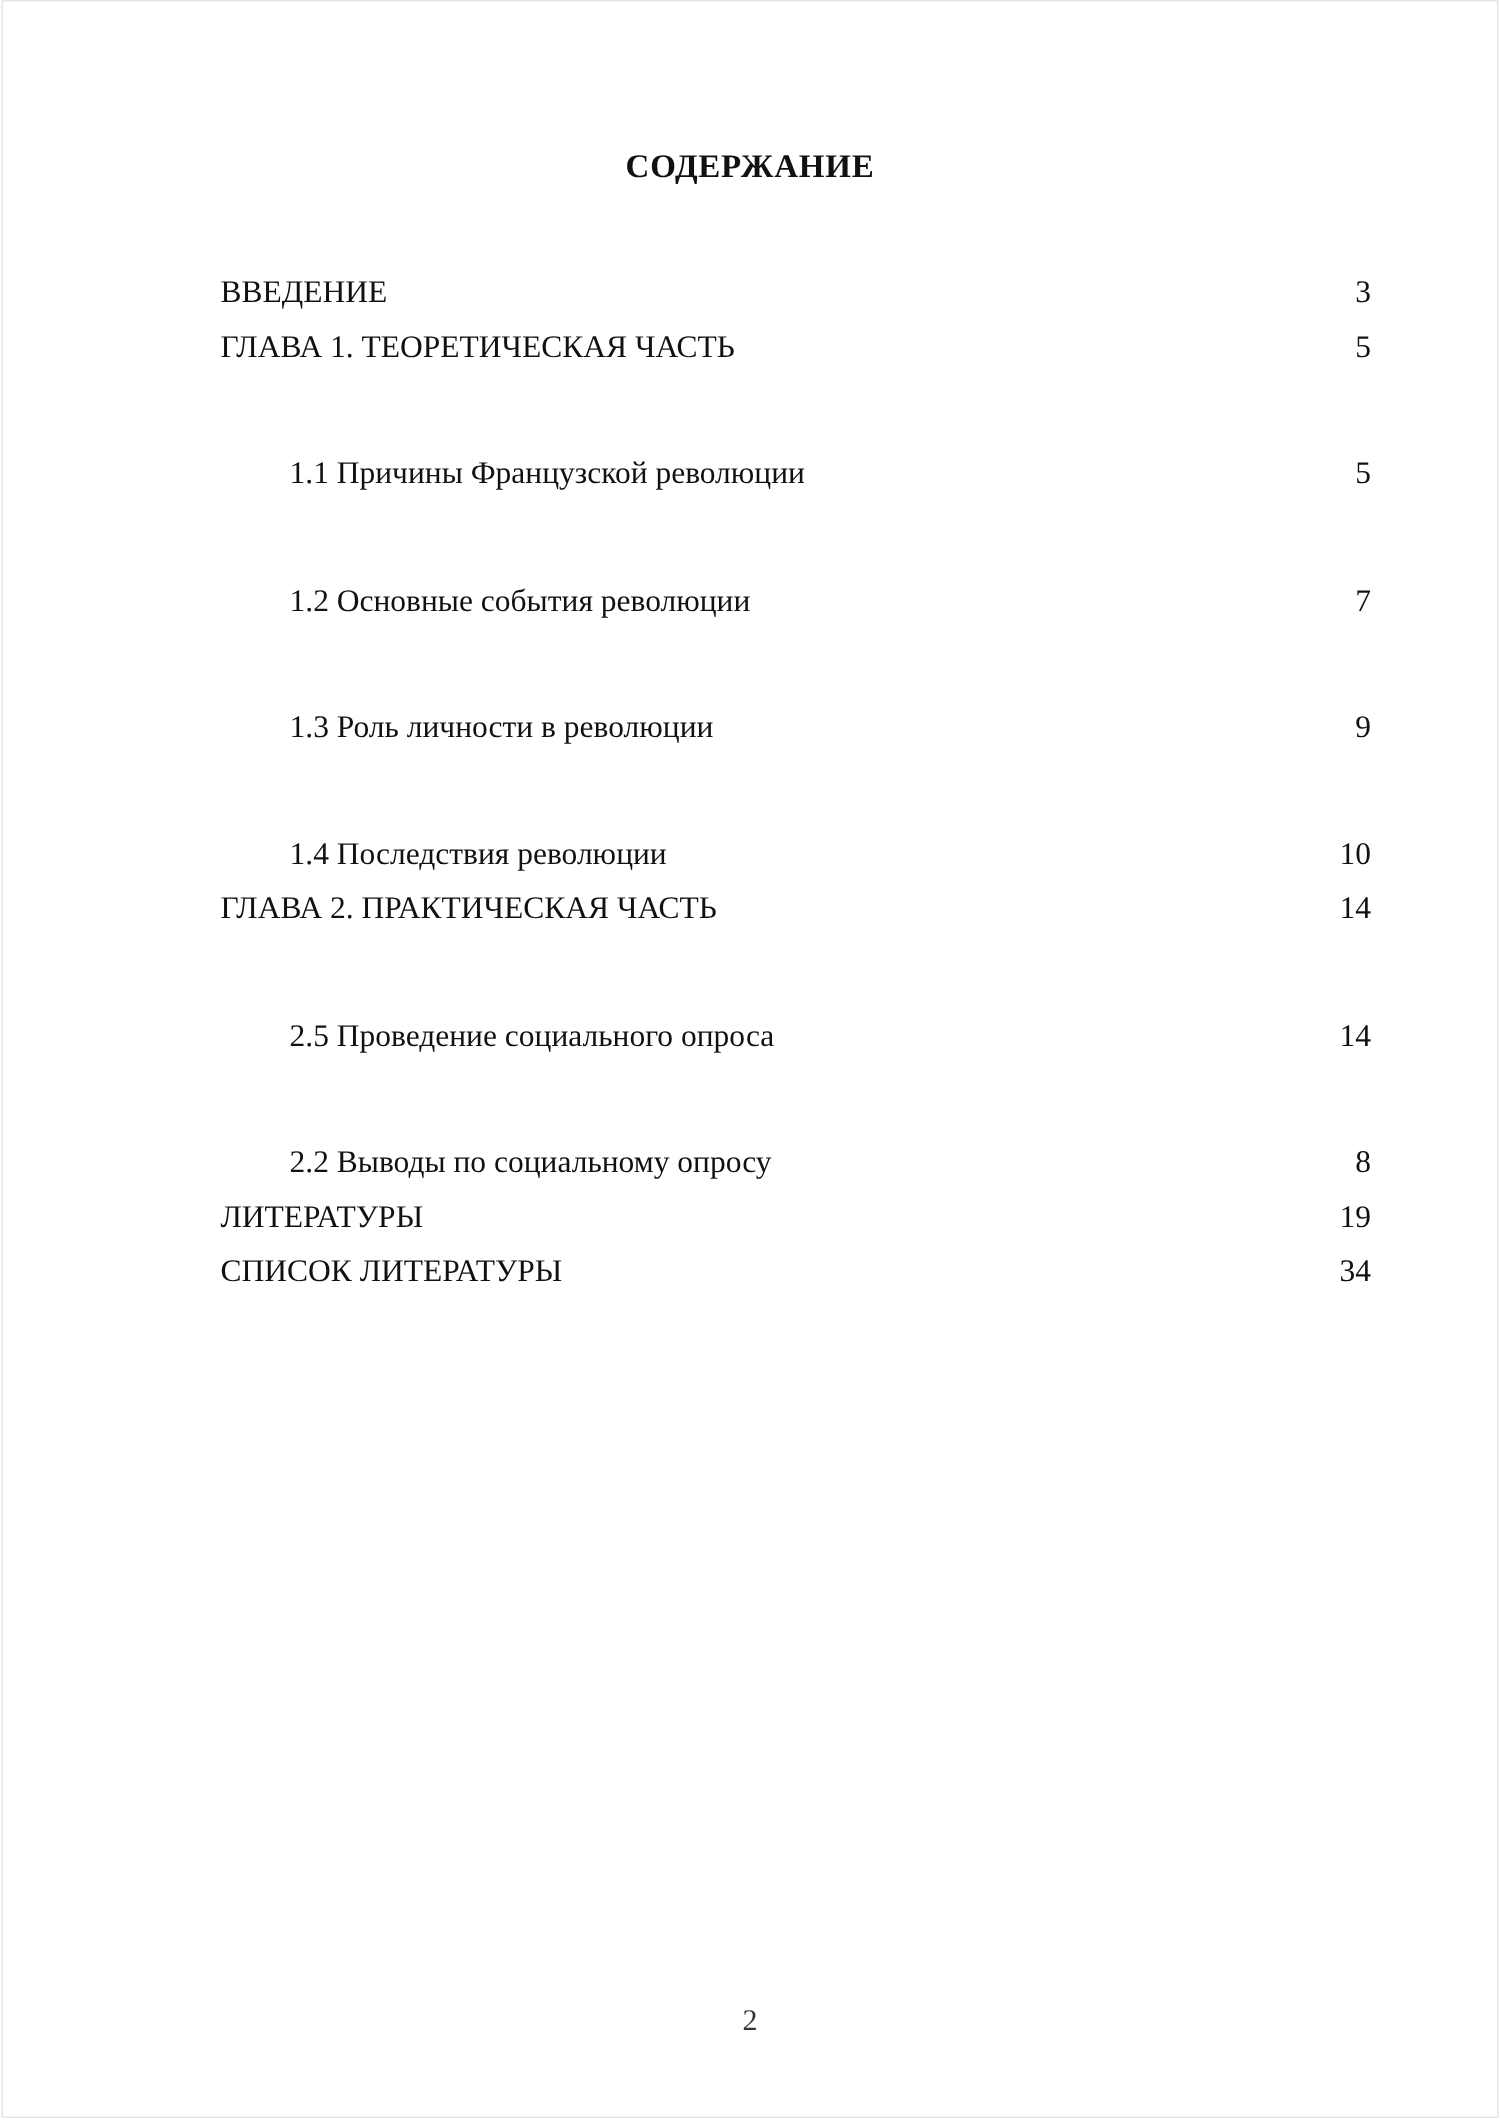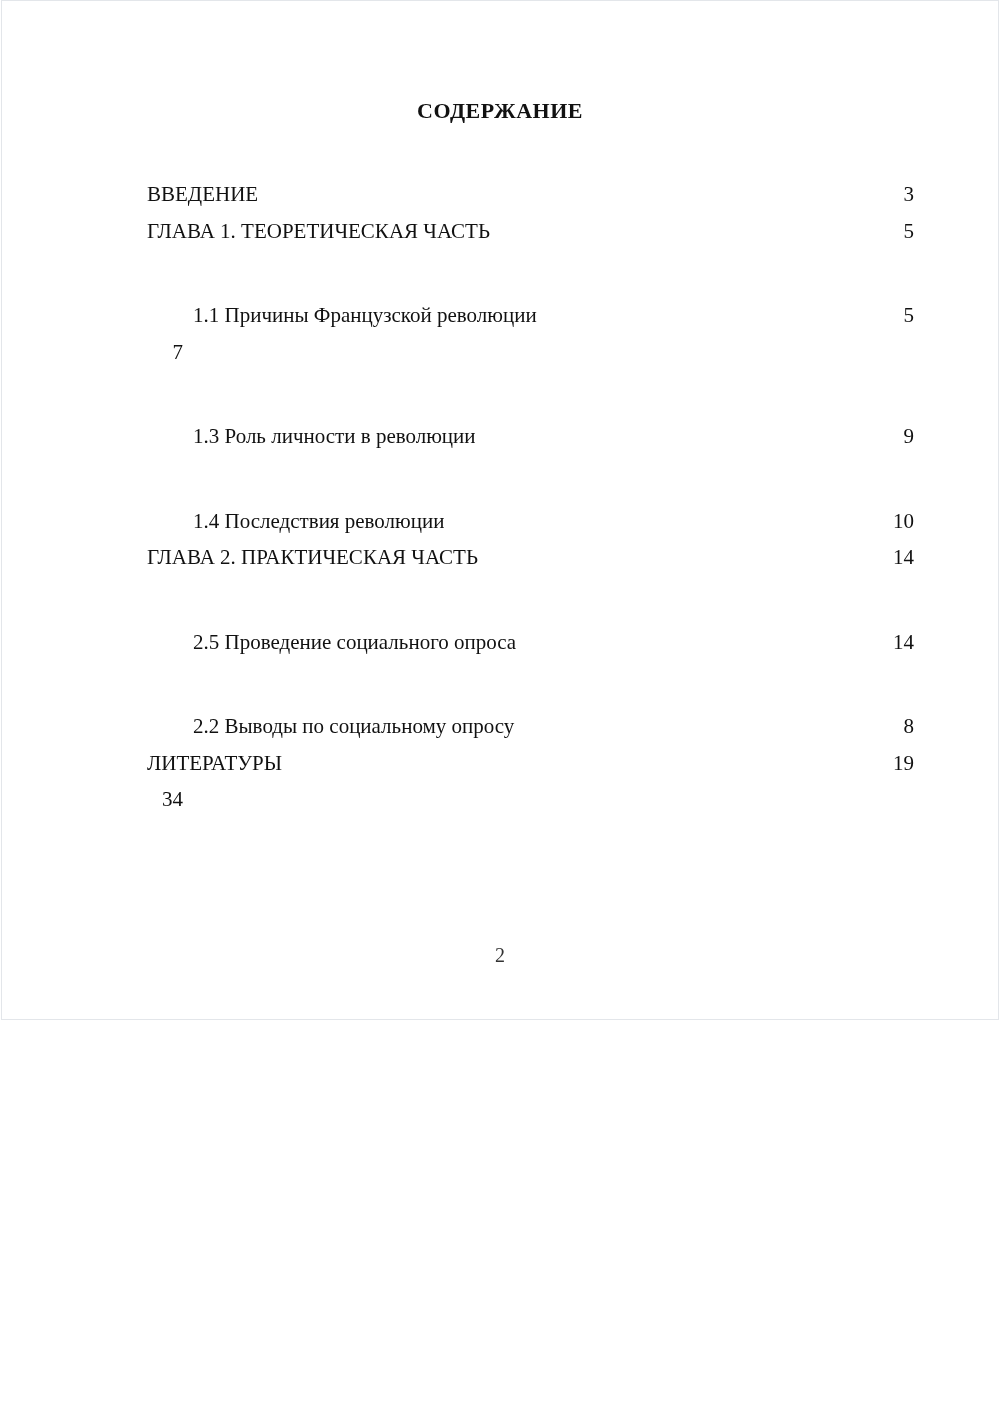--- a/index.html
+++ b/index.html
@@ -3,21 +3,21 @@
 <meta charset="utf-8">
 <style>
   html, body {
     margin: 0;
     padding: 0;
     background: #ffffff;
   }
   .page {
     position: relative;
     width: 998px;
-    height: 1020px;
+    height: 1412px;
     margin: 0 auto;
     background: #ffffff;
     border: 1px solid #e3e6ea;
     box-sizing: border-box;
     font-family: "Liberation Serif", "DejaVu Serif", serif;
     color: #1a1a1a;
     overflow: hidden;
   }
   .doc-title {
     margin: 0;
@@ -81,20 +81,21 @@
       <span class="toc-label">ГЛАВА 1. ТЕОРЕТИЧЕСКАЯ ЧАСТЬ</span>
       <span class="toc-page">5</span>
     </div>
 
     <div class="toc-row level-1">
       <span class="toc-label">1.1 Причины Французской революции</span>
       <span class="toc-page">5</span>
     </div>
 
     <div class="toc-row level-1">
+      <span class="toc-label">1.2 Основные события революции</span>
       <span class="toc-page">7</span>
     </div>
 
     <div class="toc-row level-1">
       <span class="toc-label">1.3 Роль личности в революции</span>
       <span class="toc-page">9</span>
     </div>
 
     <div class="toc-row level-1">
       <span class="toc-label">1.4 Последствия революции</span>
@@ -115,20 +116,21 @@
       <span class="toc-label">2.2 Выводы по социальному опросу</span>
       <span class="toc-page">8</span>
     </div>
 
     <div class="toc-row level-0">
       <span class="toc-label">ЛИТЕРАТУРЫ</span>
       <span class="toc-page">19</span>
     </div>
 
     <div class="toc-row level-0">
+      <span class="toc-label">СПИСОК ЛИТЕРАТУРЫ</span>
       <span class="toc-page">34</span>
     </div>
 
   </div>
 
   <div class="page-number">2</div>
 
 </div>
 
 </body></html>

